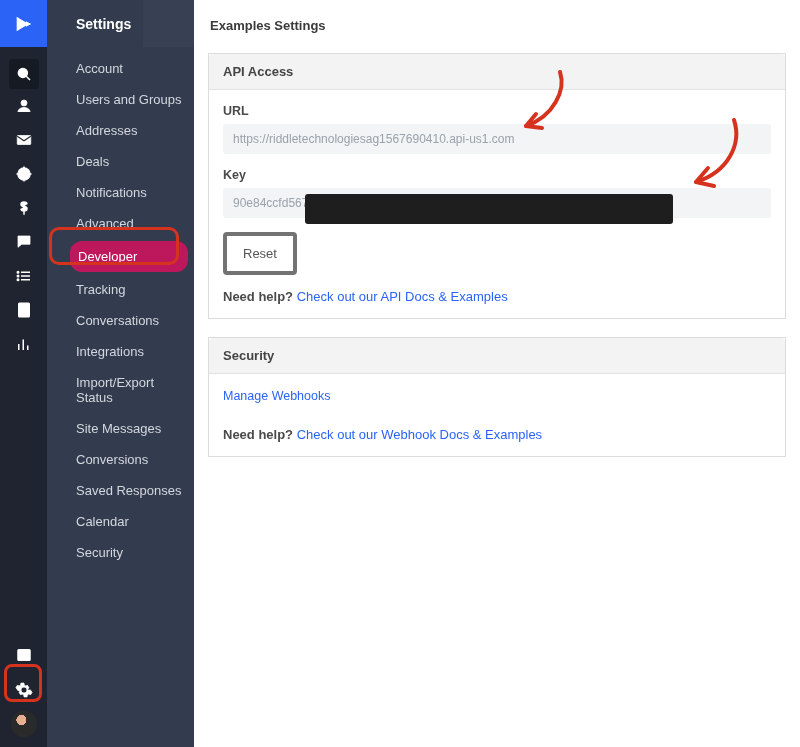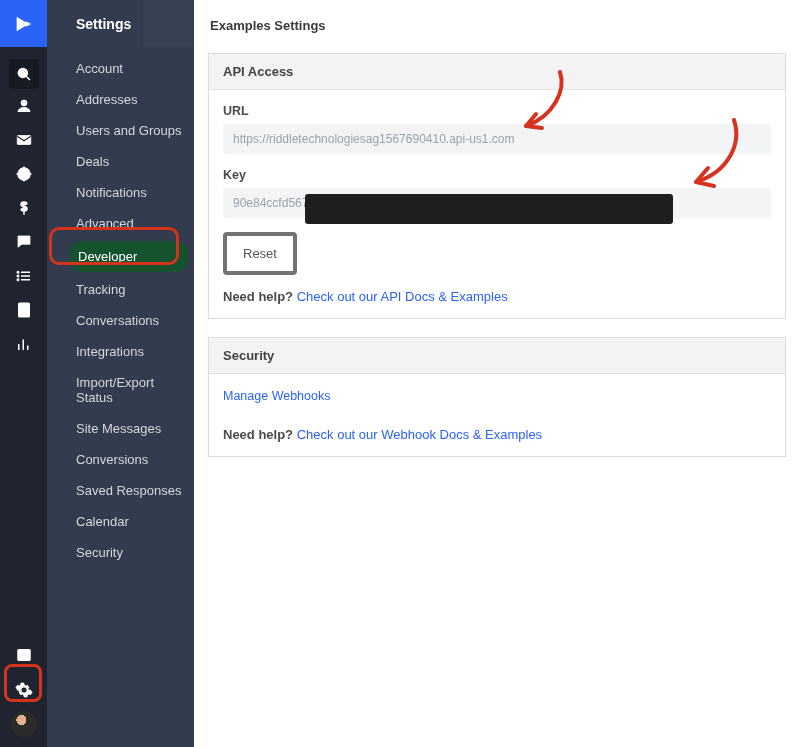--- a/index.html
+++ b/index.html
@@ -73,21 +73,21 @@
     background: #384154; height: 47px; display:flex; align-items:center;
   }
   .menu { padding: 6px 0; }
   .menu-item {
     padding: 8px 12px;
     color: #d3d7de;
     cursor: pointer;
     position: relative;
   }
   .menu-item.active {
-    background: #14532d;
+    background: #be185d;
     color: #fff;
     border-radius: 12px;
     margin: 2px 6px;
     padding: 8px 8px;
   }
   .highlight-menu {
     position: absolute;
     border: 3px solid #d6331f;
     border-radius: 10px;
     pointer-events: none;
@@ -238,22 +238,22 @@
   </div>
   <div class="highlight-rail" style="top: 664px;"></div>
 </div>
 
 <div class="sidebar">
   <div class="sidebar-title-wrap">
     <div class="sidebar-title">Settings</div>
   </div>
   <div class="menu">
     <div class="menu-item">Account</div>
+    <div class="menu-item">Users and Groups</div>
     <div class="menu-item">Addresses</div>
-    <div class="menu-item">Users and Groups</div>
     <div class="menu-item">Deals</div>
     <div class="menu-item">Notifications</div>
     <div class="menu-item">Advanced</div>
     <div class="menu-item active">Developer</div>
     <div class="menu-item">Tracking</div>
     <div class="menu-item">Conversations</div>
     <div class="menu-item">Integrations</div>
     <div class="menu-item">Import/Export Status</div>
     <div class="menu-item">Site Messages</div>
     <div class="menu-item">Conversions</div>

